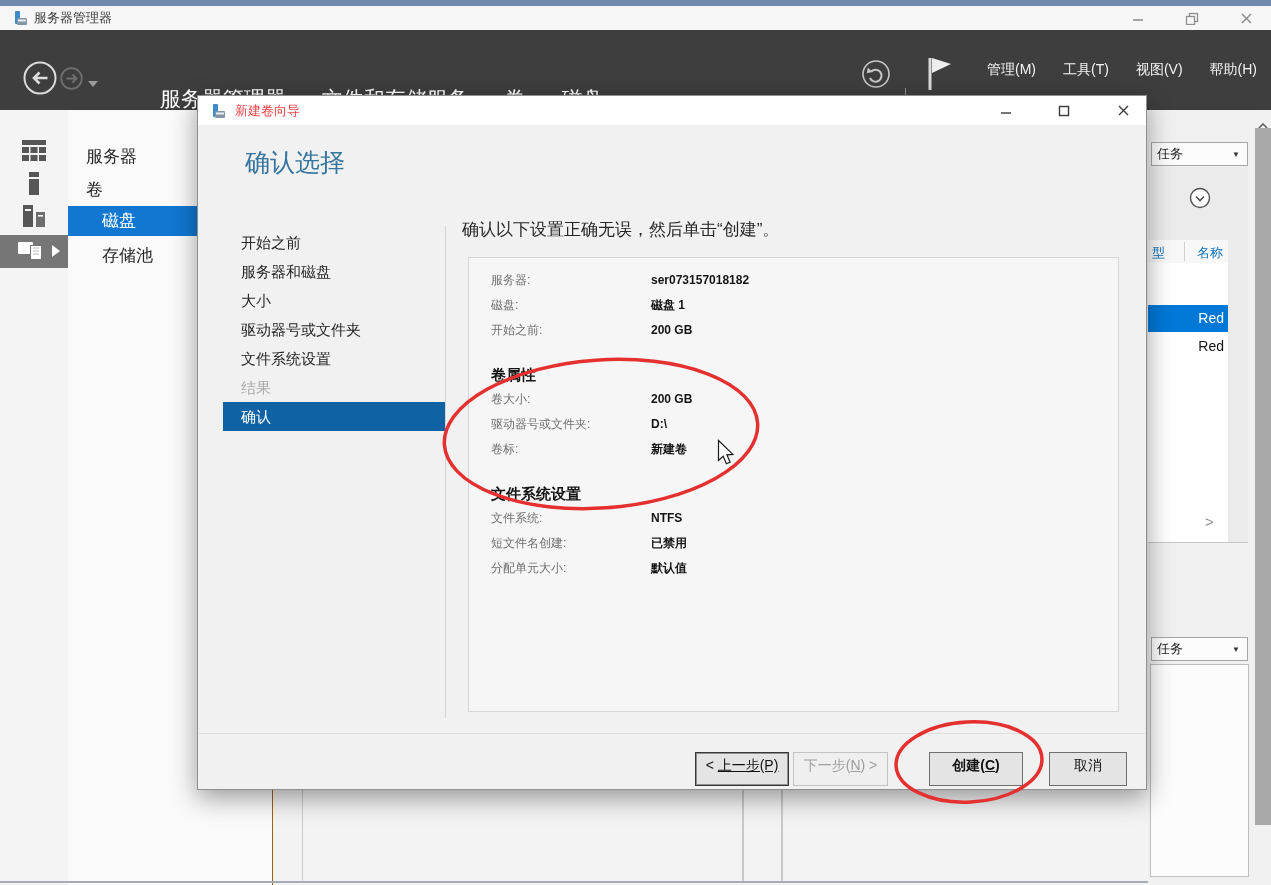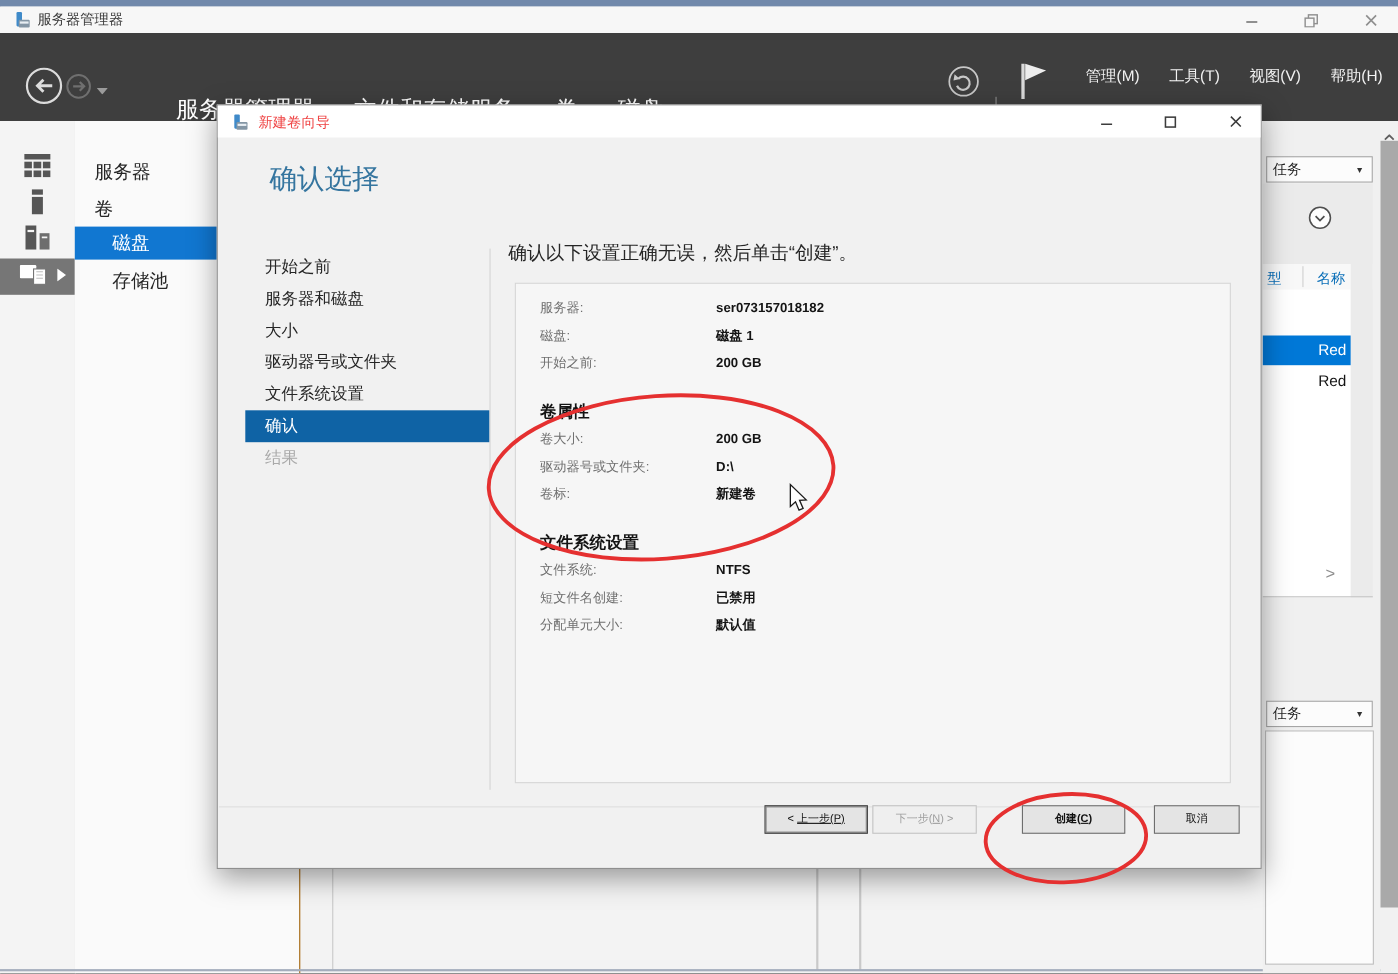--- a/index.html
+++ b/index.html
@@ -69,22 +69,22 @@
   .dlg-vsep{left:247px;top:130px;width:1px;height:492px;background:#d4d4d4;}
   .dlg-instruction{left:264px;top:122px;font-size:17px;color:#262626;}
   .dlg-box{left:270px;top:161px;width:651px;height:455px;border:1px solid #d6d6d6;background:#f6f6f6;
            box-sizing:border-box;padding:10px 0 0 22px;}
   .sect-title{font-size:15px;font-weight:bold;color:#141414;line-height:25px;}
   .sect-title.gap{margin-top:19px;}
   .drow{line-height:25px;font-size:12px;}
   .drow .dl{display:inline-block;width:160px;color:#6f6f6f;}
   .drow .dv{color:#141414;font-weight:600;}
   .dlg-footline{left:1px;top:637px;width:946px;height:1px;background:#dfdfdf;}
-  .btn{position:absolute;top:636px;height:26px;box-sizing:border-box;background:#e4e4e4;border:1px solid #6e6e6e;
-       font-size:10px;color:#111;text-align:center;line-height:24px;}
+  .btn{position:absolute;top:656px;height:34px;box-sizing:border-box;background:#e4e4e4;border:1px solid #6e6e6e;
+       font-size:14px;color:#111;text-align:center;line-height:24px;}
   .btn.focus{border:1px solid #383838;box-shadow:inset 0 0 0 1px #8f8f8f;}
   .btn.disabled{background:#efefef;border:1px solid #c3c3c3;color:#9e9e9e;}
   .key{text-decoration:underline;}
 
   .overlay{left:0;top:0;width:1271px;height:885px;pointer-events:none;}
 </style>
 </head>
 <body>
 
 <div id="app">
@@ -294,22 +294,22 @@
     </div>
 
     <div class="abs dlg-heading nowrap">确认选择</div>
 
     <div class="abs steps">
       <div class="step">开始之前</div>
       <div class="step">服务器和磁盘</div>
       <div class="step">大小</div>
       <div class="step">驱动器号或文件夹</div>
       <div class="step">文件系统设置</div>
+      <div class="step dis">结果</div>
       <div class="step sel">确认</div>
-      <div class="step dis">结果</div>
     </div>
     <div class="abs dlg-vsep"></div>
 
     <div class="abs dlg-instruction nowrap">确认以下设置正确无误，然后单击“创建”。</div>
 
     <div class="abs dlg-box">
       <div class="drow"><span class="dl">服务器:</span><span class="dv">ser073157018182</span></div>
       <div class="drow"><span class="dl">磁盘:</span><span class="dv">磁盘 1</span></div>
       <div class="drow"><span class="dl">开始之前:</span><span class="dv">200 GB</span></div>
 

